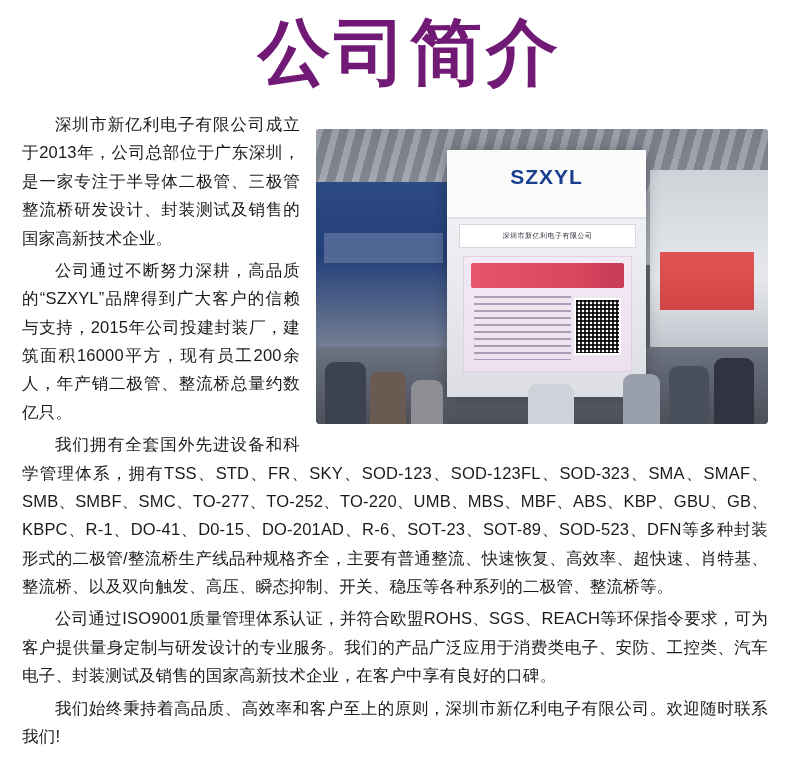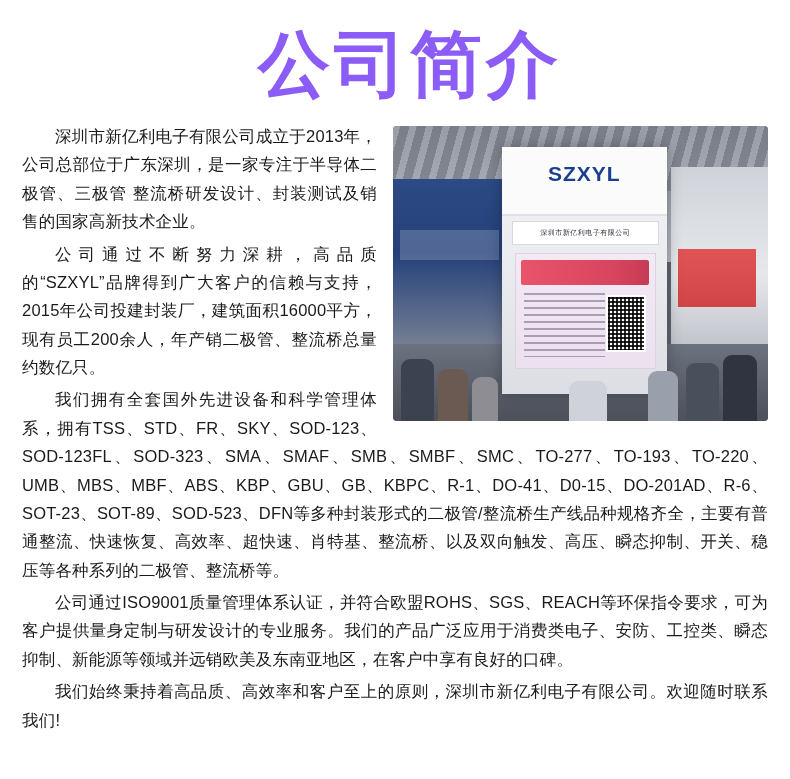--- a/index.html
+++ b/index.html
@@ -19,35 +19,35 @@
     width: 790px;
     height: 779px;
     box-sizing: border-box;
   }
   .title {
     font-family: "DejaVu Sans", "Liberation Sans", sans-serif;
     font-weight: bold;
     font-size: 72px;
     line-height: 1;
     letter-spacing: 4px;
-    color: #8b5cf6;
+    color: #701a75;
     text-align: center;
-    padding-top: 28px;
+    padding-top: 16px;
     padding-left: 30px;
   }
   .content {
     position: relative;
     padding: 22px 22px 0 22px;
     box-sizing: border-box;
   }
   .photo {
     float: right;
-    width: 375px;
+    width: 452px;
     height: 295px;
-    margin: 4px 0 10px 16px;
+    margin: 19px 0 10px 16px;
     border-radius: 4px;
     overflow: hidden;
     position: relative;
     background: #5f6470;
   }
   
   .ph-sky {
     position: absolute; left: 0; top: 0; right: 0; height: 46%;
     background: linear-gradient(180deg, #8d929c 0%, #9aa0ab 45%, #b4b8c0 100%);
   }
@@ -194,18 +194,18 @@
         <div class="ph-person p3"></div>
         <div class="ph-person p4"></div>
         <div class="ph-person p7"></div>
         <div class="ph-person p5"></div>
         <div class="ph-person p6"></div>
       </div>
     </div>
 
     <p class="indent">深圳市新亿利电子有限公司成立于2013年，公司总部位于广东深圳，是一家专注于半导体二极管、三极管 整流桥研发设计、封装测试及销售的国家高新技术企业。</p>
     <p class="indent">公司通过不断努力深耕，高品质的“SZXYL”品牌得到广大客户的信赖与支持，2015年公司投建封装厂，建筑面积16000平方，现有员工200余人，年产销二极管、整流桥总量约数亿只。</p>
-    <p class="indent">我们拥有全套国外先进设备和科学管理体系，拥有TSS、STD、FR、SKY、SOD-123、SOD-123FL、SOD-323、SMA、SMAF、SMB、SMBF、SMC、TO-277、TO-193、TO-220、UMB、MBS、MBF、ABS、KBP、GBU、GB、KBPC、R-1、DO-41、D0-15、DO-201AD、R-6、SOT-23、SOT-89、SOD-523、DFN等多种封装形式的二极管/整流桥生产线品种规格齐全，主要有普通整流、快速恢复、高效率、超快速、肖特基、整流桥、以及双向触发、高压、瞬态抑制、开关、稳压等各种系列的二极管、整流桥等。</p>
-    <p class="indent">公司通过ISO9001质量管理体系认证，并符合欧盟ROHS、SGS、REACH等环保指令要求，可为客户提供量身定制与研发设计的专业服务。我们的产品广泛应用于消费类电子、安防、工控类、瞬态抑制、新能源等领域并远销欧美及东南亚地区，在客户中享有良好的口碑。</p>
+    <p class="indent">我们拥有全套国外先进设备和科学管理体系，拥有TSS、STD、FR、SKY、SOD-123、SOD-123FL、SOD-323、SMA、SMAF、SMB、SMBF、SMC、TO-277、TO-252、TO-220、UMB、MBS、MBF、ABS、KBP、GBU、GB、KBPC、R-1、DO-41、D0-15、DO-201AD、R-6、SOT-23、SOT-89、SOD-523、DFN等多种封装形式的二极管/整流桥生产线品种规格齐全，主要有普通整流、快速恢复、高效率、超快速、肖特基、整流桥、以及双向触发、高压、瞬态抑制、开关、稳压等各种系列的二极管、整流桥等。</p>
+    <p class="indent">公司通过ISO9001质量管理体系认证，并符合欧盟ROHS、SGS、REACH等环保指令要求，可为客户提供量身定制与研发设计的专业服务。我们的产品广泛应用于消费类电子、安防、工控类、汽车电子、封装测试及销售的国家高新技术企业，在客户中享有良好的口碑。</p>
     <p class="indent">我们始终秉持着高品质、高效率和客户至上的原则，深圳市新亿利电子有限公司。欢迎随时联系我们!</p>
 
   </div>
 </div>
 
 </body></html>

